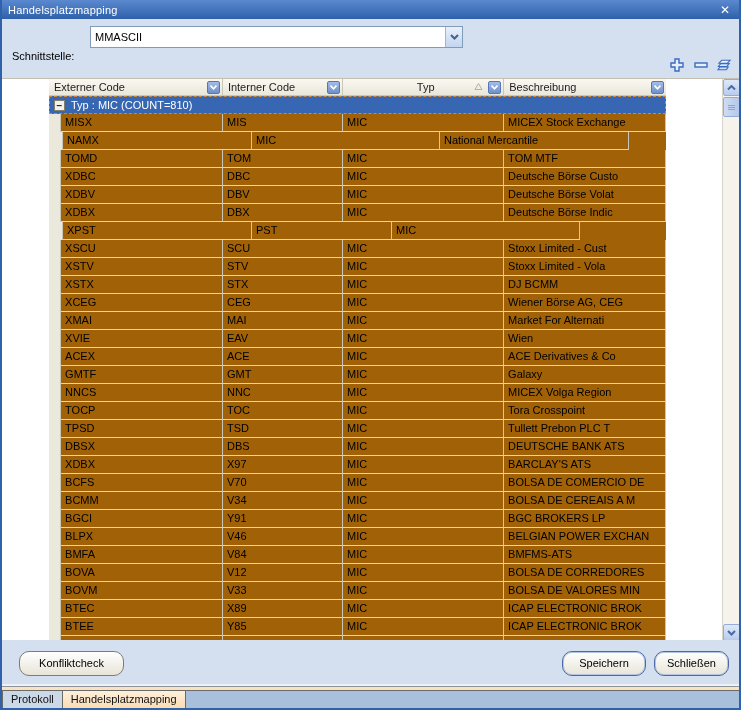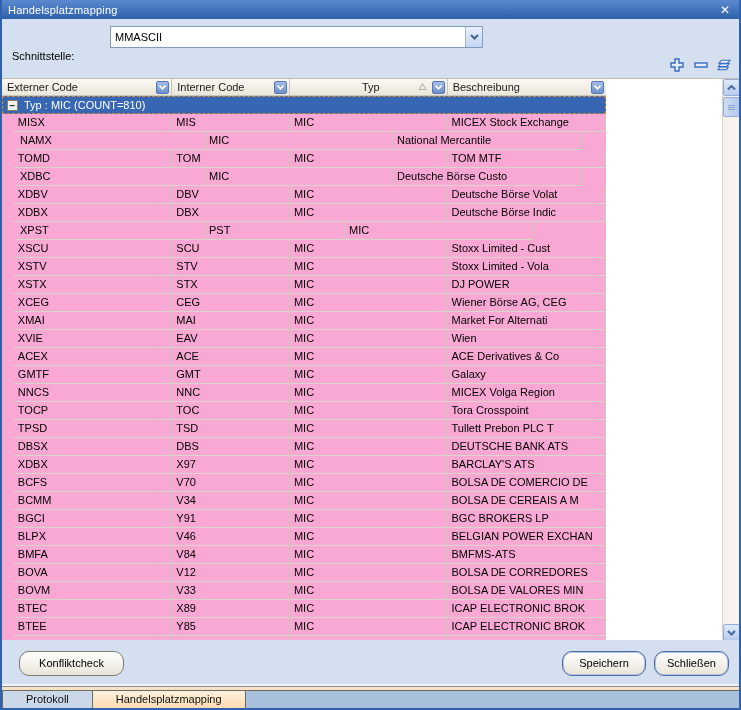--- a/index.html
+++ b/index.html
@@ -18,33 +18,33 @@
     color:#fff; display:flex; align-items:center; padding:0 6px;
   }
   .titlebar .title { flex:1; font-size:11px; letter-spacing:.2px; }
   .close-btn { color:#fff; font-size:12px; line-height:12px; cursor:default; padding:0 3px; }
 
   
   .upper { position:relative; height:59px; background:#d4e0ef; }
   .field-label { position:absolute; left:10px; top:31px; }
   .combobox {
     position:absolute; left:88px; top:7px; width:373px; height:22px;
-    background:#fff; border:1px solid #7f9db9; display:flex; align-items:center;margin-left:20px;
+    background:#fff; border:1px solid #7f9db9; display:flex; align-items:center;
   }
   .combobox .value { flex:1; padding-left:4px; }
   .combo-arrow {
     width:17px; height:20px; margin:0; border-left:1px solid #9eb6d8;
     background:linear-gradient(#e9f0fb,#c3d5f0); display:flex; align-items:center; justify-content:center;
   }
   .toolbar-icons { position:absolute; right:7px; top:38px; display:flex; gap:9px; align-items:center; height:16px; }
   .tb-icon { width:15px; height:15px; display:flex; align-items:center; justify-content:center; }
 
   
   .grid { position:relative; height:562px; background:#fff; border-top:1px solid #c3c0b2; }
-  .grid-left { position:absolute; left:0; top:0; width:604px; }
+  .grid-left { position:absolute; left:0; top:0; width:664px;padding-left:47px; }
 
   .hdr-row { display:flex; height:17px; background:linear-gradient(#faf8f2,#e9e6da); border-bottom:1px solid #c9c6ba; }
   .hdr-cell { position:relative; border-right:1px solid #c9c6ba; padding-left:5px; line-height:16px; color:#1c1c1c; }
   .hdr-cell .filter-btn {
     position:absolute; right:2px; top:2px; width:13px; height:13px; border-radius:2px;
     border:1px solid #5577b8; background:linear-gradient(#a5bce6,#6e90cc);
     display:flex; align-items:center; justify-content:center;
   }
   .hdr-cell .sort-tri { position:absolute; right:20px; top:3px; width:9px; height:9px; }
   .w1{width:203px;} .w2{width:140px;} .w3{width:188px;text-align:center;} .w4{width:189px; border-right:none;}
@@ -52,21 +52,21 @@
   .group-row {
     height:18px; background:#3767b2; border:1px dashed #cf8a3e;
     color:#fff; display:flex; align-items:center; padding-left:4px; gap:6px;
   }
   .collapse-box {
     width:11px; height:11px; background:#f4f2ea; border:1px solid #82806e;
     display:flex; align-items:center; justify-content:center; color:#222;
     font-size:10px; line-height:9px; font-weight:bold;
   }
 
-  .data-row { display:flex; height:18px; background:#f9a8d4;align-items:center; }
+  .data-row { display:flex; height:18px; background:#a16207; }
   .indent-cell { width:14px; background:#ebe8dc; border-right:1px solid #c9c6ba; }
   .cell { border-right:1px solid #c9c6ba; border-bottom:1px solid #d8d5cb; padding-left:4px; line-height:17px; white-space:nowrap; overflow:hidden; }
   .c1{width:189px;} .c2{width:140px;} .c3{width:188px;} .c4{width:189px;}
   .filler { height:4px; overflow:hidden; }
   .filler .cell { height:4px; border-bottom:none; }
 
   
   .vscroll { position:absolute; right:0; top:0; width:17px; height:562px; background:#f5f3ec; border-left:1px solid #d8d5cb; }
   .sb-btn {
     position:absolute; left:0; width:17px; height:17px; border-radius:2px;
@@ -93,21 +93,21 @@
   .btn-blue { border:1px solid #4a69a5; box-shadow:0 0 0 1px #b5c6e2 inset; }
   .btn-konflikt { left:17px; width:105px; }
   .btn-speichern { right:93px; width:84px; }
   .btn-schliessen { right:10px; width:75px; }
 
   
   .tabbar { position:relative; height:21px; background:#a9c0dc; }
   .tab-strip { height:4px; background:#f9e2c4; border-bottom:1px solid #6b6b66; }
   .tabs { display:flex; height:17px; }
   .tab {
-    padding:0 23px; line-height:16px; border-right:1px solid #6b6b66; color:#101010;
+    padding:0 8px; line-height:16px; border-right:1px solid #6b6b66; color:#101010;
   }
   .tab-inactive { background:#cbd8e8; border-left:1px solid #6b6b66; }
   .tab-active { background:linear-gradient(#fdf0dc,#fbdcb4); }
 
   svg { display:block; }
 </style>
 </head>
 <body>
 
 <div class="window">
@@ -216,20 +216,21 @@
     <div class="indent-cell"></div>
     <div class="cell c1">TOMD</div>
     <div class="cell c2">TOM</div>
     <div class="cell c3">MIC</div>
     <div class="cell c4">TOM MTF</div>
   </div>
 
   <div class="data-row">
     <div class="indent-cell"></div>
     <div class="cell c1">XDBC</div>
+    <div class="cell c2">DBC</div>
     <div class="cell c3">MIC</div>
     <div class="cell c4">Deutsche Börse Custo</div>
   </div>
 
   <div class="data-row">
     <div class="indent-cell"></div>
     <div class="cell c1">XDBV</div>
     <div class="cell c2">DBV</div>
     <div class="cell c3">MIC</div>
     <div class="cell c4">Deutsche Börse Volat</div>
@@ -264,21 +265,21 @@
     <div class="cell c2">STV</div>
     <div class="cell c3">MIC</div>
     <div class="cell c4">Stoxx Limited - Vola</div>
   </div>
 
   <div class="data-row">
     <div class="indent-cell"></div>
     <div class="cell c1">XSTX</div>
     <div class="cell c2">STX</div>
     <div class="cell c3">MIC</div>
-    <div class="cell c4">DJ POWER</div>
+    <div class="cell c4">DJ BCMM</div>
   </div>
 
   <div class="data-row">
     <div class="indent-cell"></div>
     <div class="cell c1">XCEG</div>
     <div class="cell c2">CEG</div>
     <div class="cell c3">MIC</div>
     <div class="cell c4">Wiener Börse AG, CEG</div>
   </div>
 

